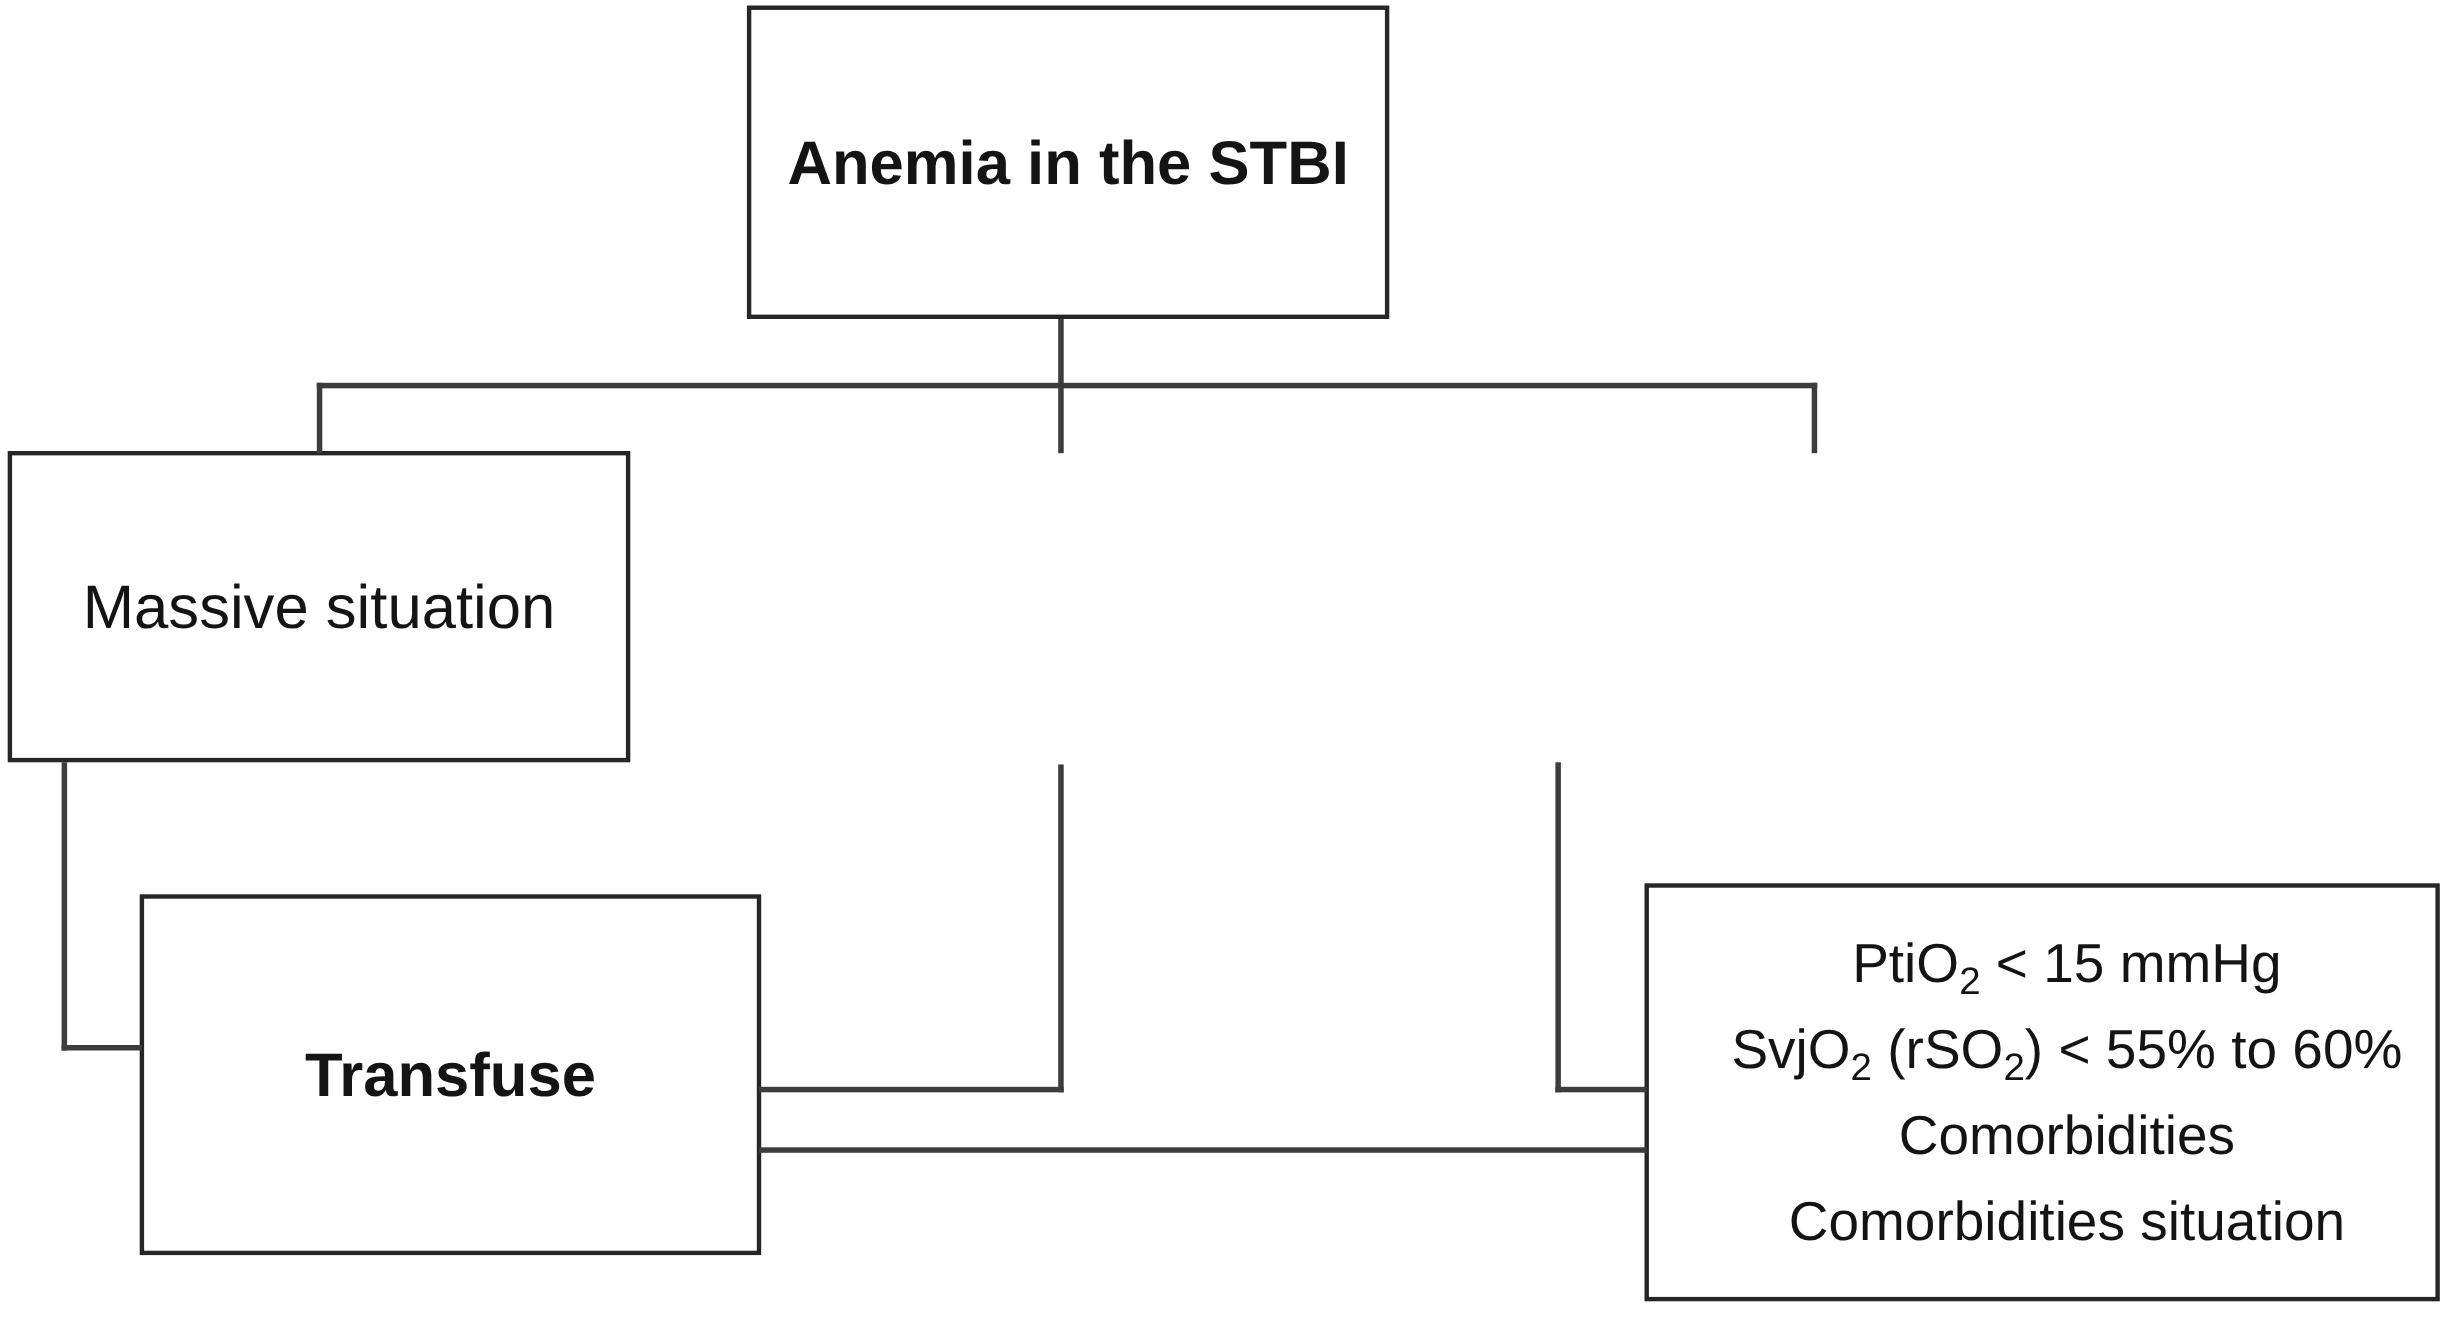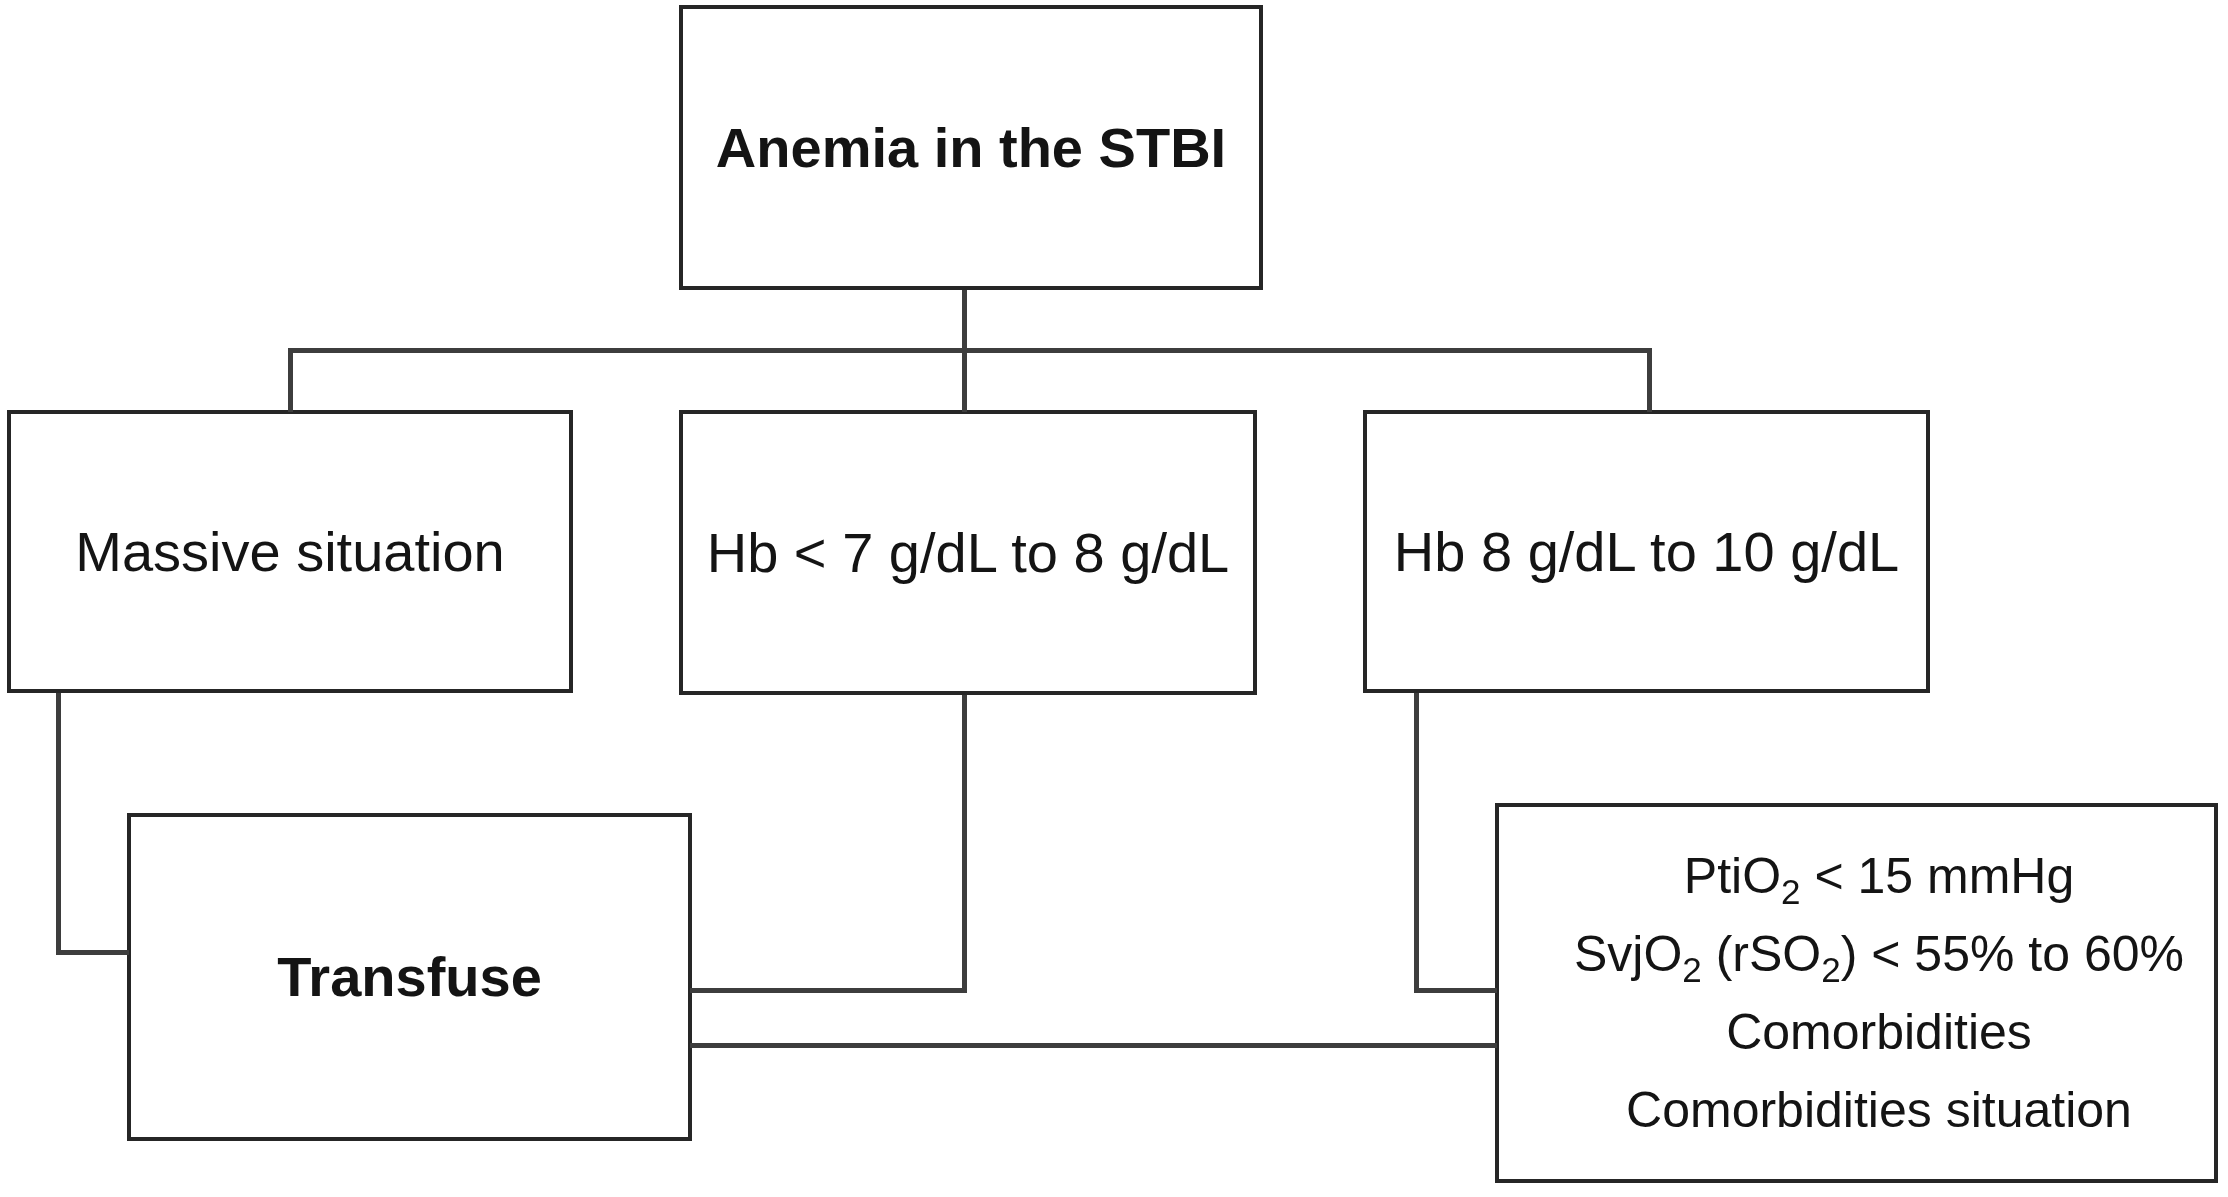--- a/index.html
+++ b/index.html
@@ -78,27 +78,21 @@
 <div class="canvas">
 
   <div class="node bold" id="top-box">
     <span class="label">Anemia in the STBI</span>
   </div>
 
   <div class="node" id="left-box">
     <span class="label">Massive situation</span>
   </div>
 
-  <div class="node" id="middle-box">
-    <span class="label">Hb &lt; 7 g/dL to 8 g/dL</span>
-  </div>
 
-  <div class="node" id="right-box">
-    <span class="label">Hb 8 g/dL to 10 g/dL</span>
-  </div>
 
   <div class="node bold" id="transfuse-box">
     <span class="label">Transfuse</span>
   </div>
 
   <div class="node" id="detail-box">
     <span class="detail-line">PtiO<sub>2</sub> &lt; 15 mmHg</span>
     <span class="detail-line">SvjO<sub>2</sub> (rSO<sub>2</sub>) &lt; 55% to 60%</span>
     <span class="detail-line">Comorbidities</span>
     <span class="detail-line">Comorbidities situation</span>

